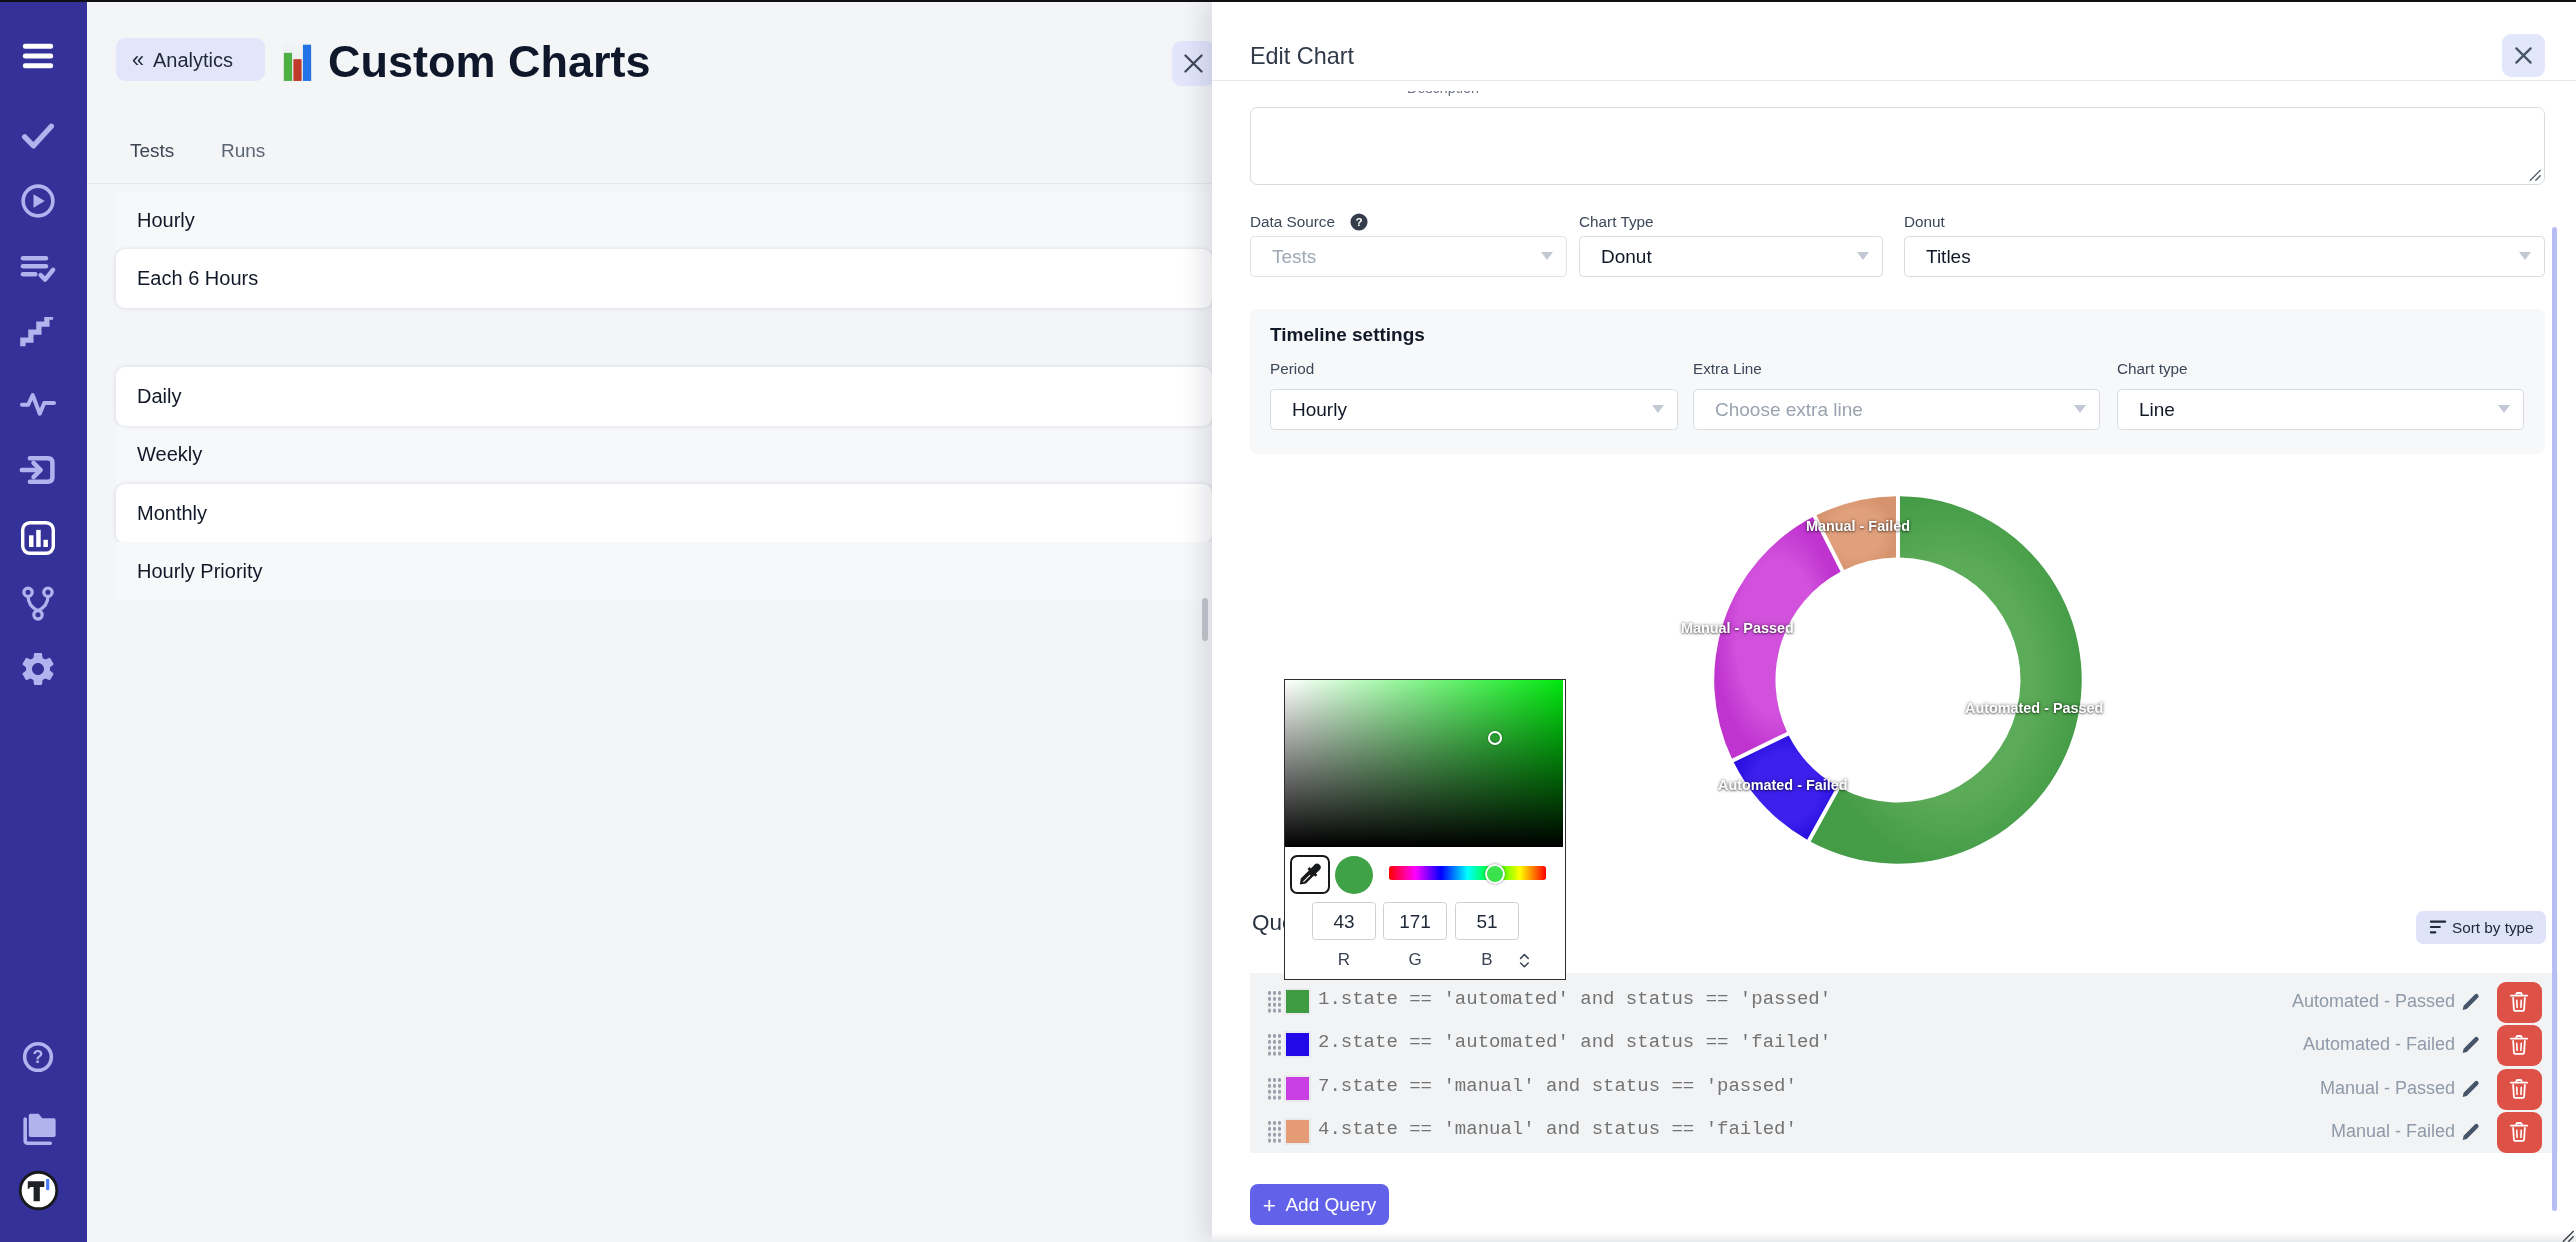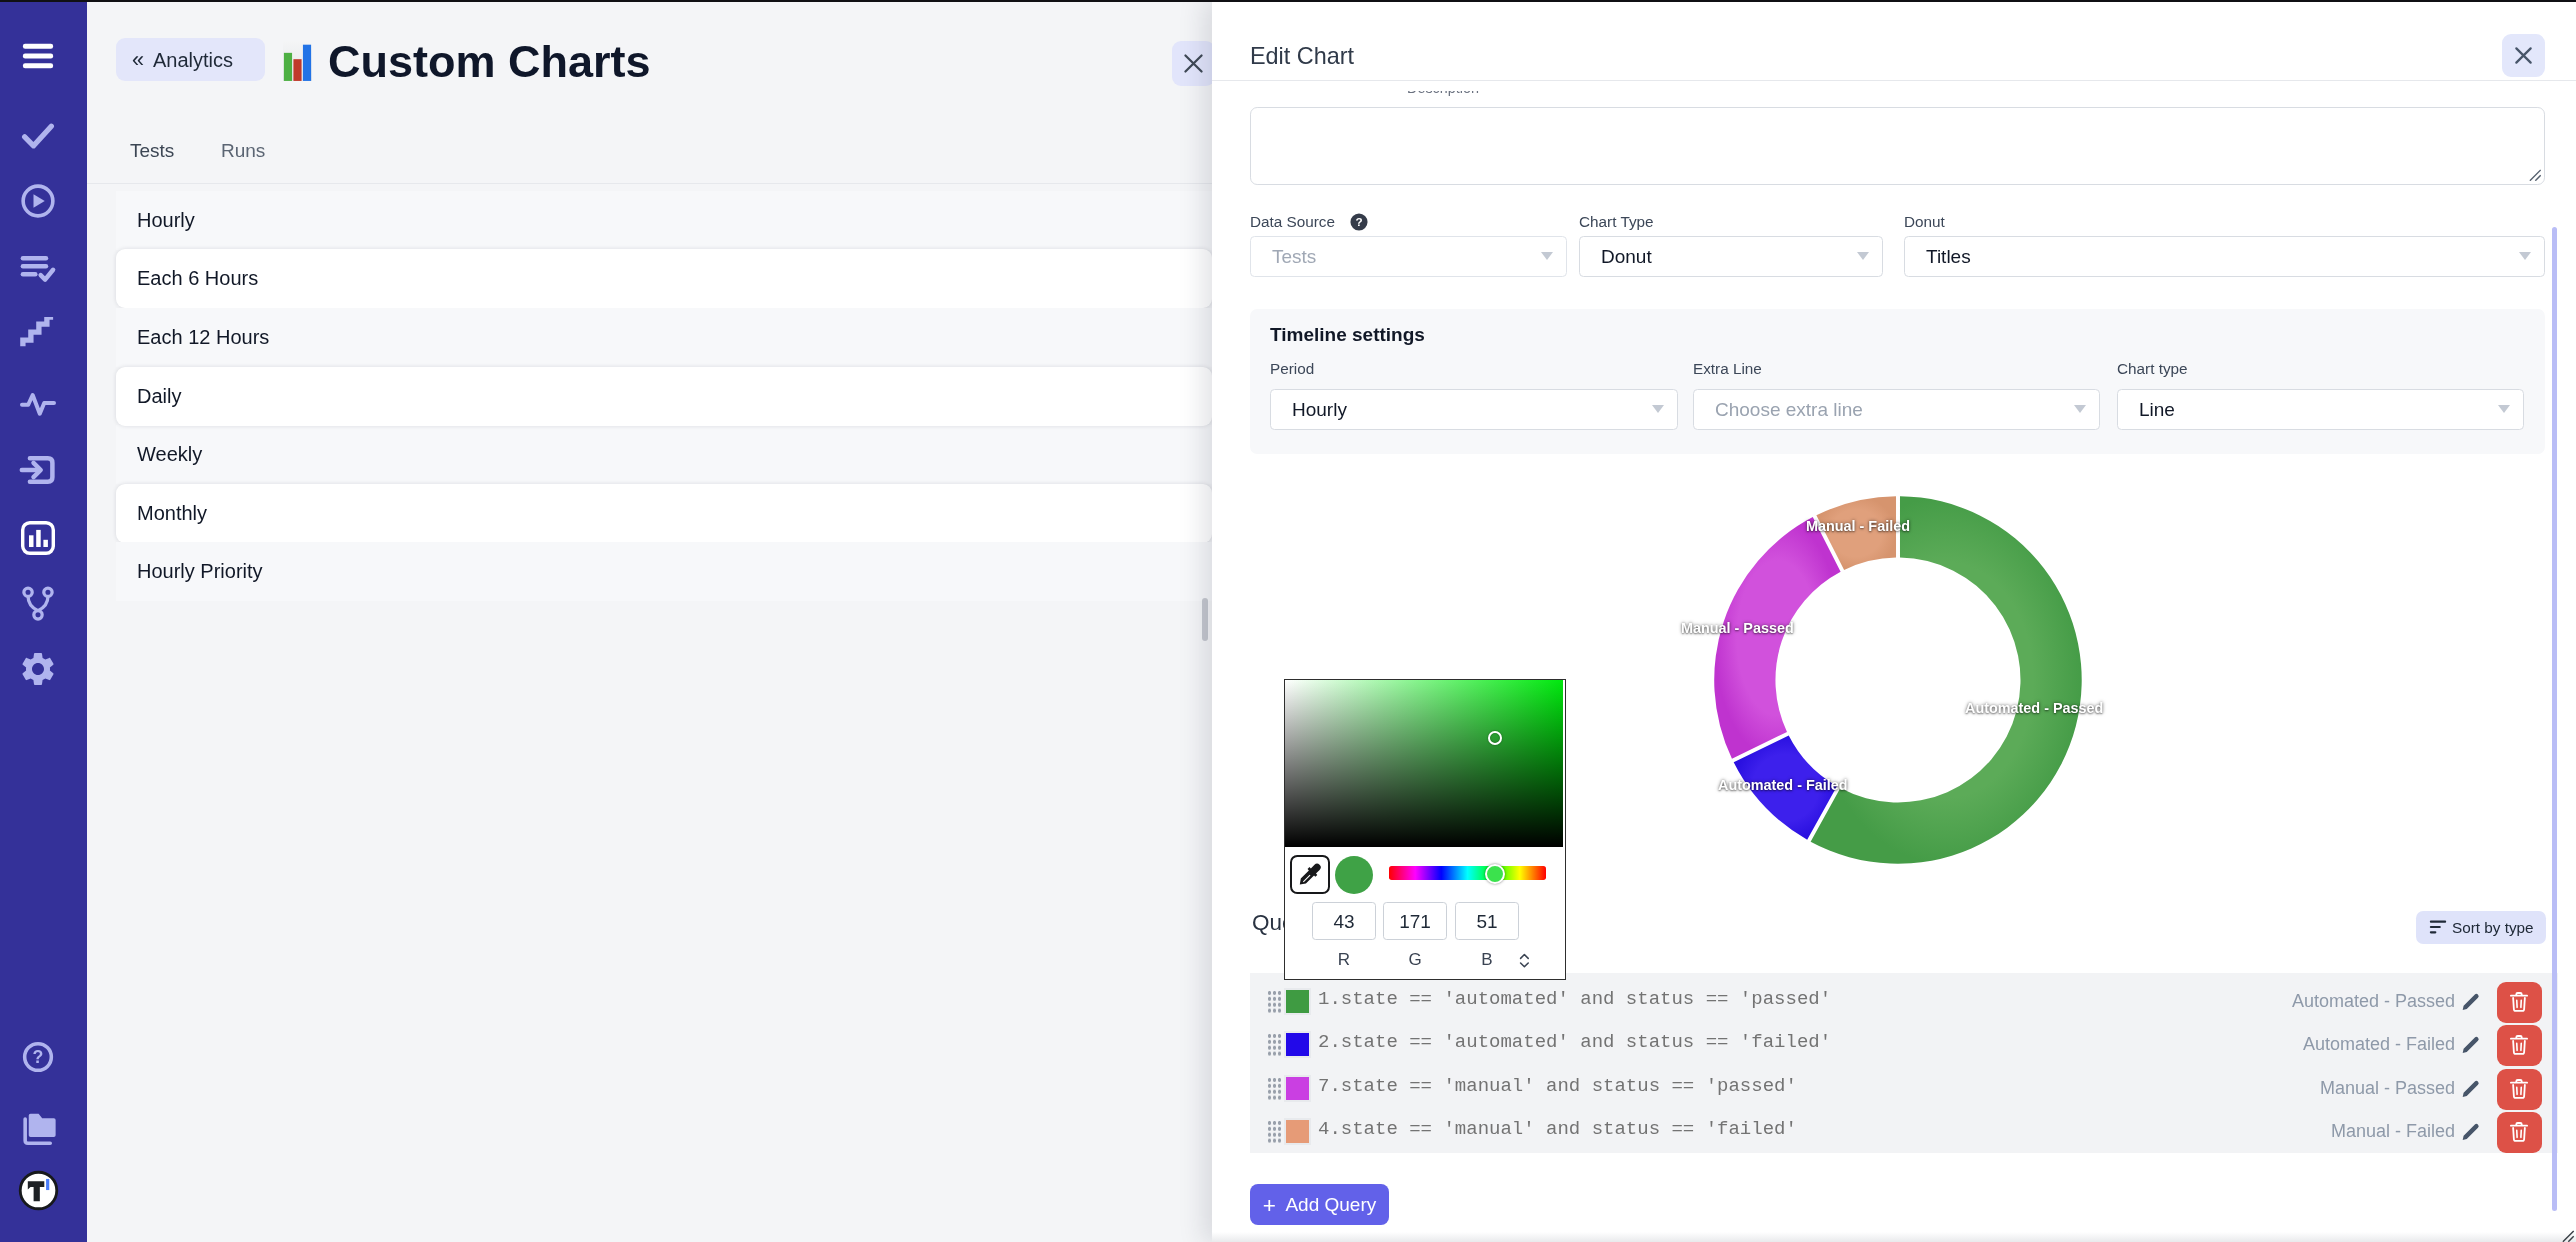--- a/index.html
+++ b/index.html
@@ -163,21 +163,20 @@
     <rect x="1" y="13" width="9" height="31" fill="#4db043"></rect>
     <rect x="11.5" y="20" width="9" height="24" fill="#c03a2b"></rect>
     <rect x="22" y="4" width="9" height="40" fill="#2273e6"></rect>
   </svg>
   <div class="abs" id="title">Custom Charts</div>
   <div class="abs tab1">Tests</div>
   <div class="abs tab2">Runs</div>
   <div class="abs" id="tabline"></div>
   <div class="abs row rowg" style="top:191px">Hourly</div>
   <div class="abs row roww" style="top:249px">Each 6 Hours</div>
-  <div class="abs row rowg" style="top:308px">Each 12 Hours</div>
   <div class="abs row rowg" style="top:425px">Weekly</div>
   <div class="abs row roww" style="top:367px">Daily</div>
   <div class="abs row roww" style="top:484px">Monthly</div>
   <div class="abs row rowg" style="top:542px">Hourly Priority</div>
 </div>
 <div class="abs" id="listscroll"></div>
 <div class="abs" id="listclose">
   <svg class="xmark" viewBox="0 0 48 50">
       <path d="M15 16 L33 34 M33 16 L15 34" stroke="#3f4956" stroke-width="2.5" stroke-linecap="round"></path>
     </svg>

